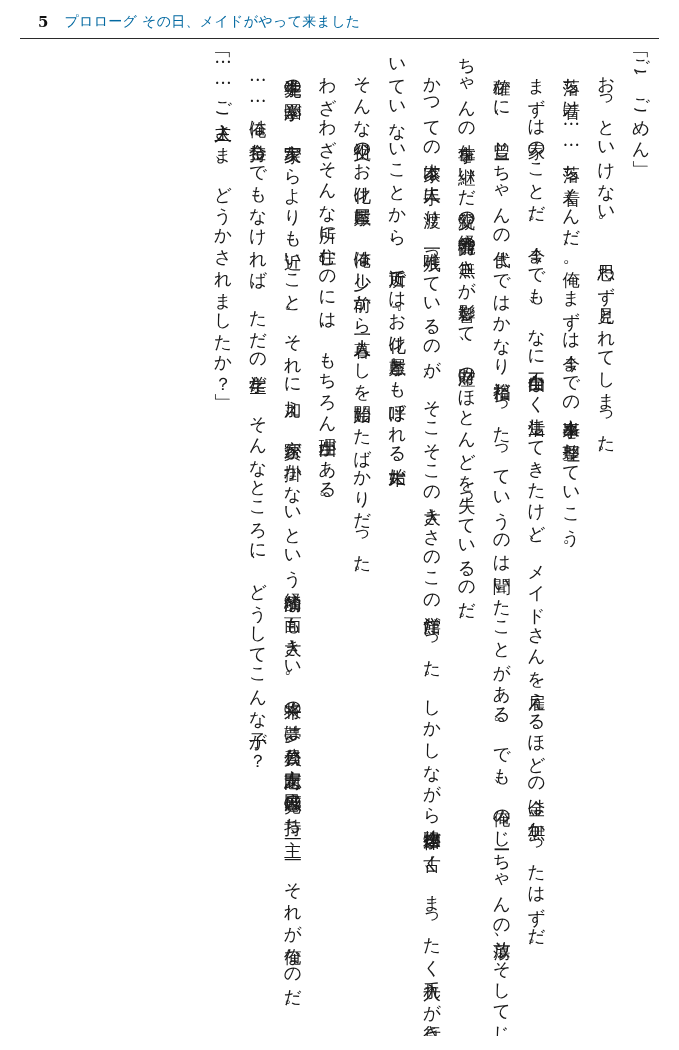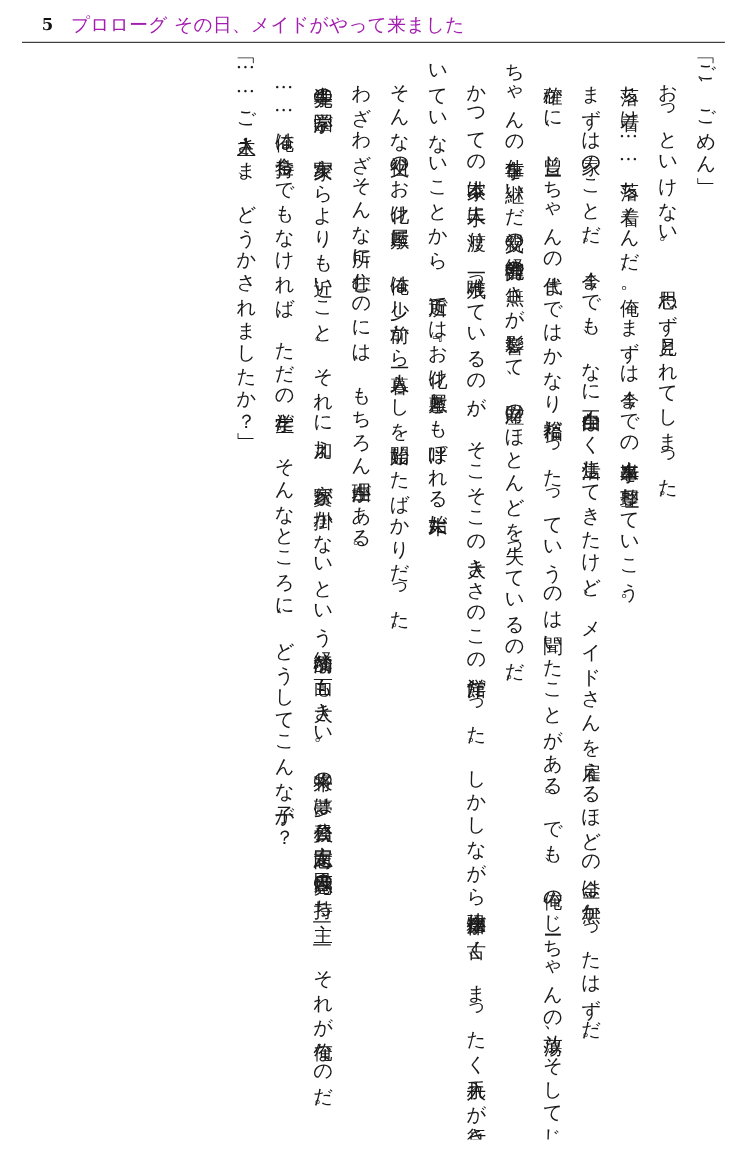--- a/index.html
+++ b/index.html
@@ -34,22 +34,22 @@
     box-sizing: border-box;
   }
   .page-number {
     font-size: 15px;
     font-weight: bold;
     color: #111;
     letter-spacing: 0;
     margin-right: 16px;
   }
   .running-title {
-    font-size: 17px;
-    color: #a21caf;
+    font-size: 14px;
+    color: #0369a1;
     letter-spacing: 0.3px;
     white-space: nowrap;
   }
   .rule {
     position: absolute;
     top: 38px;
     left: 20px;
     width: 639px;
     height: 1px;
     background: #2a2a2a;

